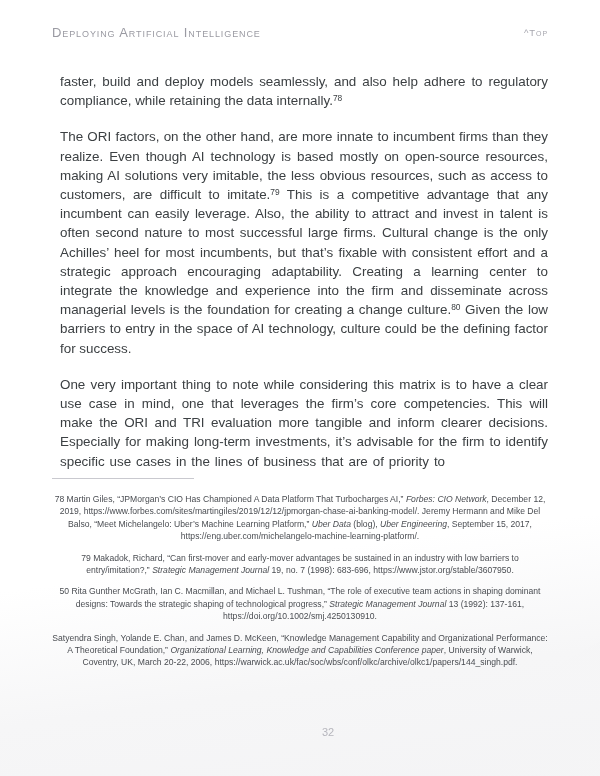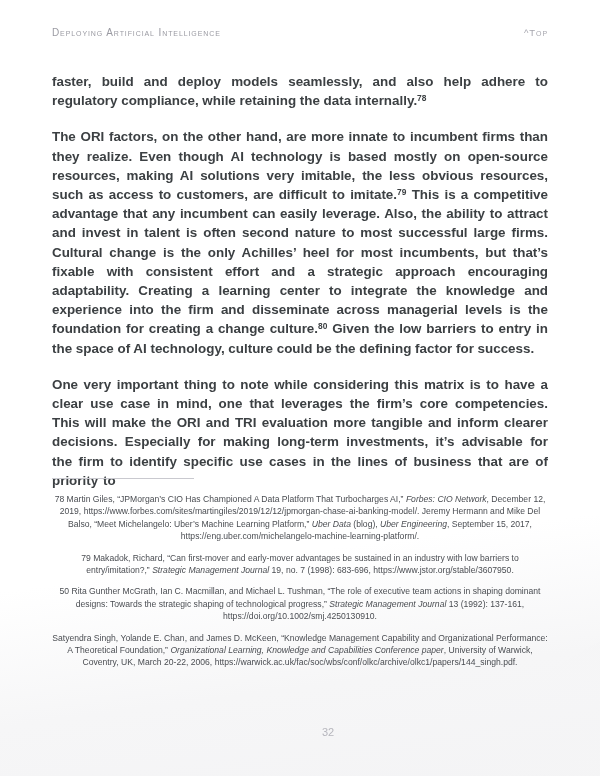--- a/index.html
+++ b/index.html
@@ -60,21 +60,21 @@
     position: absolute;
     top: 24px;
     left: 52px;
     right: 52px;
     height: 16px;
     display: flex;
     align-items: center;
     justify-content: space-between;
   }
   .runhead-title {
-    font-size: 10px;
+    font-size: 13px;
     letter-spacing: 0.9px;
     color: #9a9aa2;
     font-variant: small-caps;
     text-transform: capitalize;
     white-space: nowrap;
   }
   .runhead-top {
     font-size: 9.5px;
     letter-spacing: 0.9px;
     color: #a6a6ae;
@@ -86,29 +86,28 @@
   }
 
   
   .body-area {
     position: absolute;
     top: 72px;
     left: 52px;
     width: 496px;
   }
   p.para {
-    margin: 0 0 17px 0;
+    margin: 0 0 17px 8px;
     font-size: 13.4px;
     line-height: 19.2px;
     color: #3c4043;
     text-align: justify;
     -webkit-hyphens: none;
     hyphens: none;
     word-spacing: 0px;
-    font-weight: bold;
   }
   p.para:last-child {
     margin-bottom: 0;
   }
   p.loose {
     word-spacing: 1.2px;
   }
   sup.fn {
     font-size: 8.4px;
     line-height: 0;

